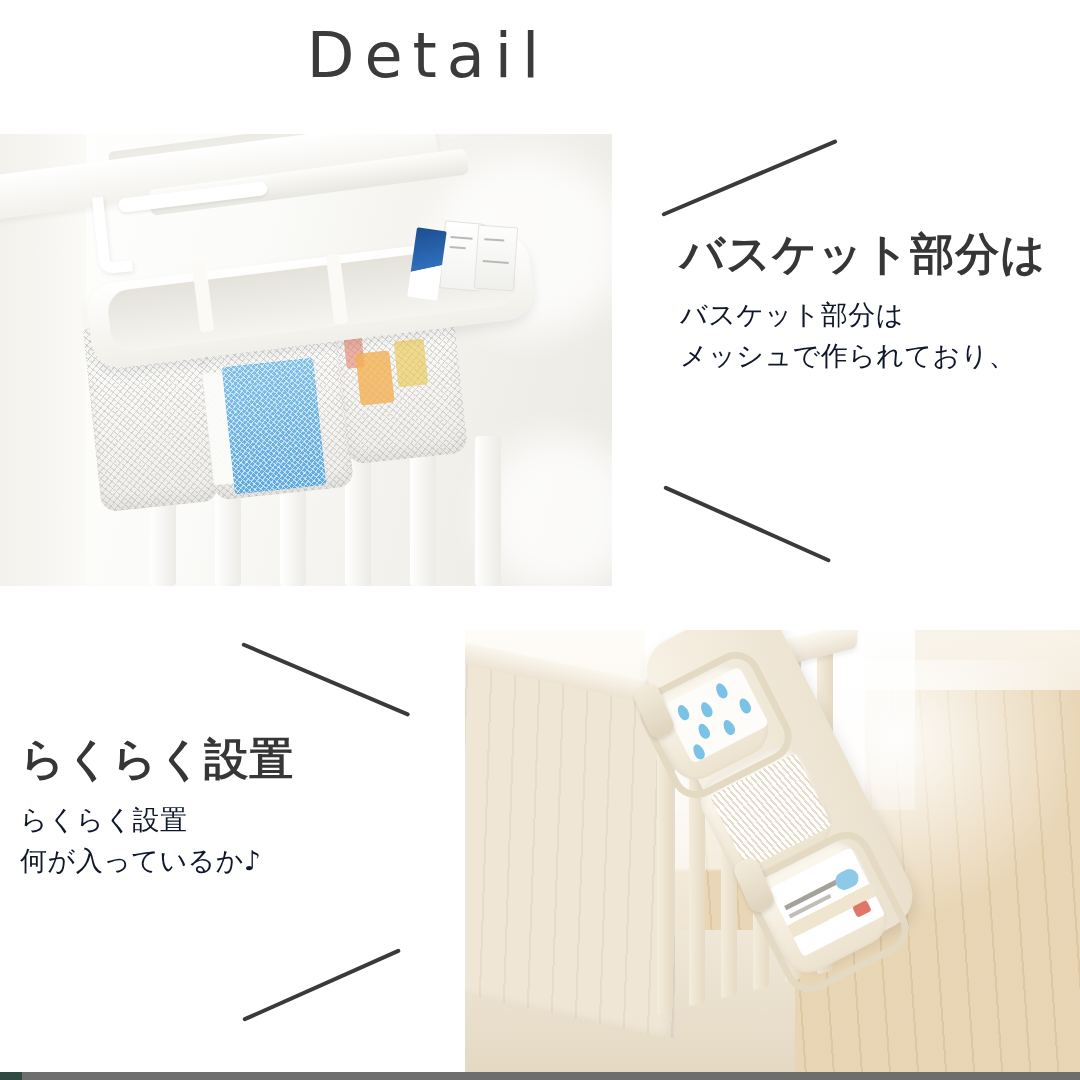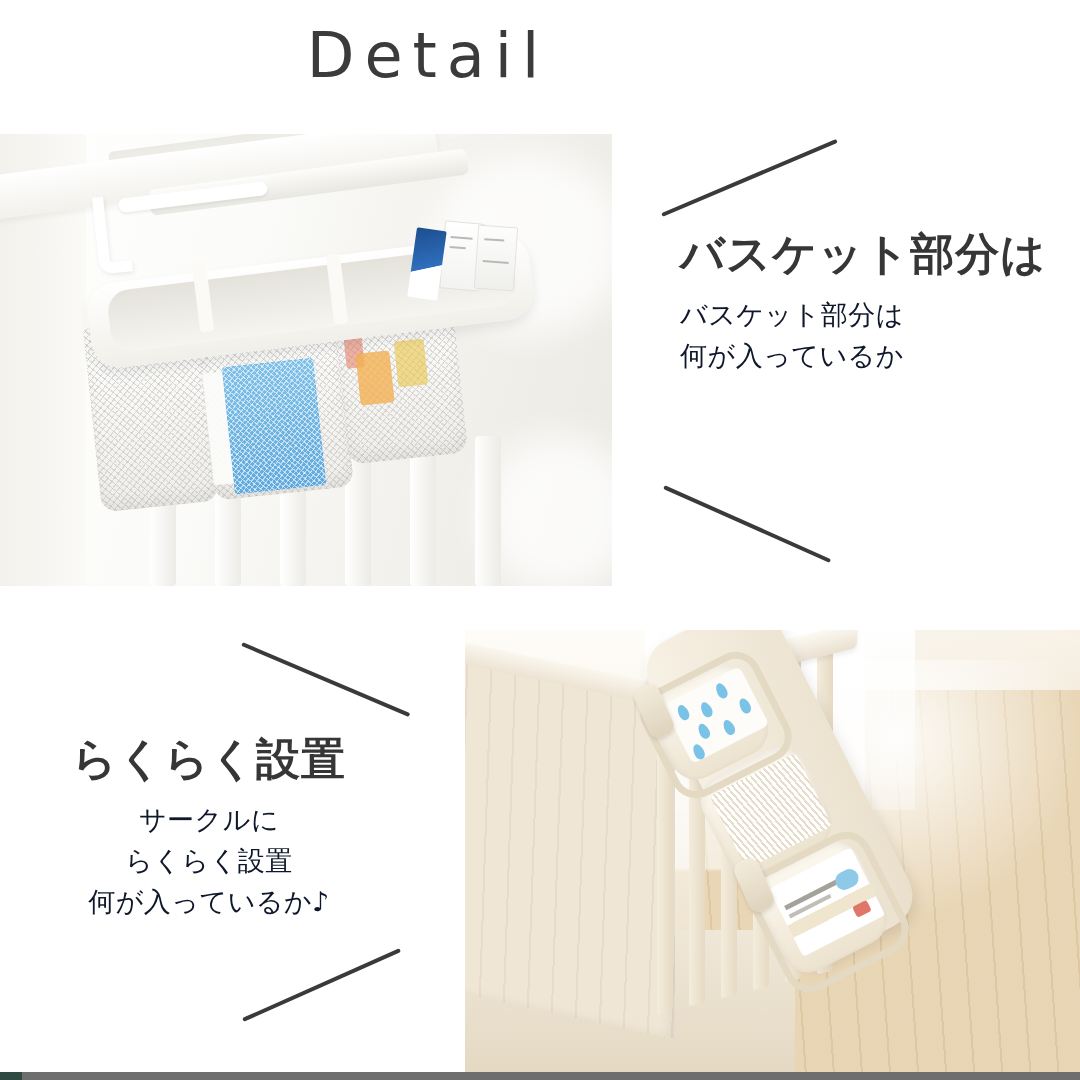--- a/index.html
+++ b/index.html
@@ -174,21 +174,21 @@
   
   .diag{position:absolute;height:4px;background:#3a3a3a;border-radius:2px;}
   #diag-tr-up{left:662px;top:213px;width:190px;transform:rotate(-23deg);transform-origin:left center;}
   #diag-tr-dn{left:664px;top:485px;width:182px;transform:rotate(24deg);transform-origin:left center;}
   #diag-bl-up{left:242px;top:642px;width:182px;transform:rotate(23deg);transform-origin:left center;}
   #diag-bl-dn{left:243px;top:1018px;width:172px;transform:rotate(-24deg);transform-origin:left center;}
 
   
   .block{position:absolute;color:#3a3a3a;}
   #block-right{left:680px;top:228px;width:380px;text-align:left;}
-  #block-left{left:20px;top:733px;width:378px;text-align:center;}
+  #block-left{left:20px;top:733px;width:378px;text-align:left;}
   .heading{
     font-size:44px;line-height:1.18;font-weight:700;letter-spacing:1px;
     color:#363636;margin:0 0 14px 0;
     font-family:"DejaVu Sans","Liberation Sans",sans-serif;
   }
   #block-left .heading{margin-left:auto;}
   .body-line{
     font-size:27px;line-height:41px;letter-spacing:.5px;color:#0f172a;
     font-family:"DejaVu Sans","Liberation Sans",sans-serif;
     white-space:nowrap;
@@ -300,26 +300,25 @@
   </div>
 
   <div class="diag" id="diag-tr-up"></div>
   <div class="diag" id="diag-tr-dn"></div>
   <div class="diag" id="diag-bl-up"></div>
   <div class="diag" id="diag-bl-dn"></div>
 
   <div class="block" id="block-right">
     <div class="heading">バスケット部分は</div>
     <div class="body-line">バスケット部分は</div>
-    <div class="body-line">何が入っているか</div>
+    <div class="body-line">メッシュで作られており、</div>
   </div>
 
   <div class="block" id="block-left">
     <div class="heading">らくらく設置</div>
-    <div class="body-line">サークルに</div>
     <div class="body-line">らくらく設置</div>
     <div class="body-line">何が入っているか♪</div>
   </div>
 
   <div class="bottom-strip"></div>
   <div class="bottom-strip-accent"></div>
 
 </div>
 
 </body></html>

